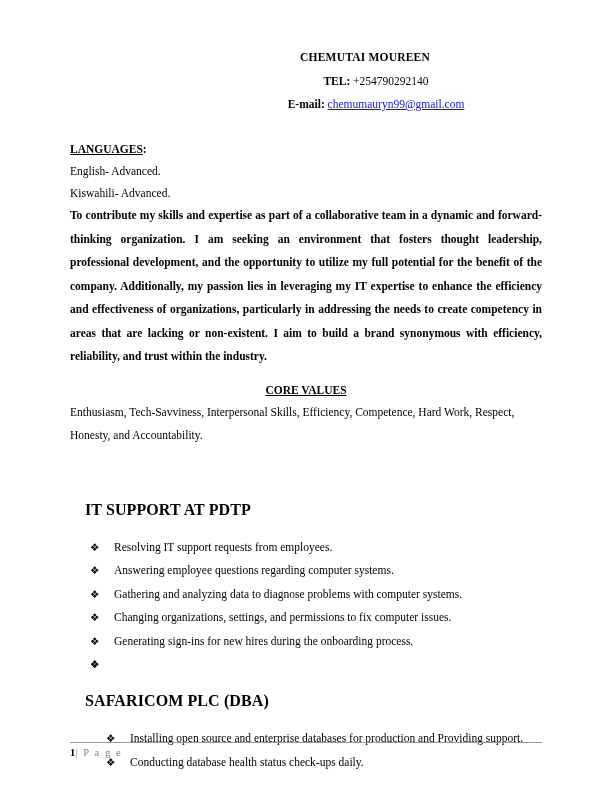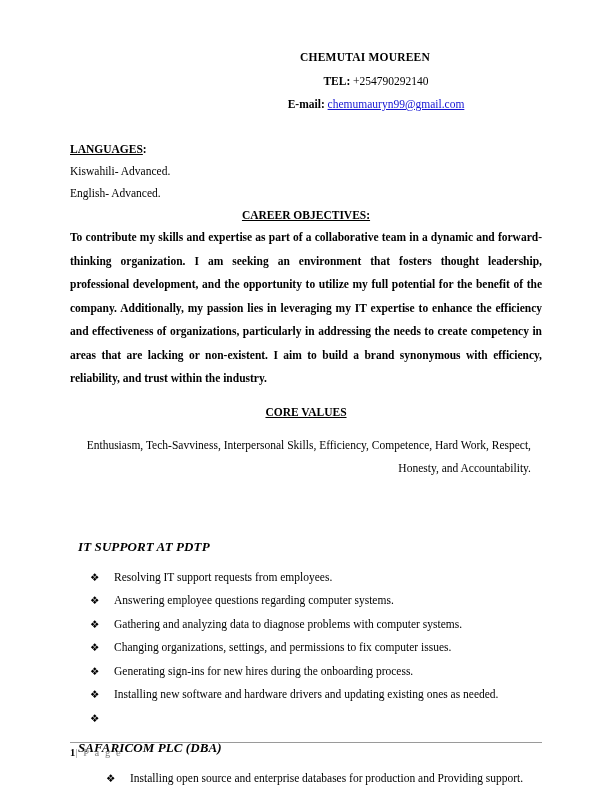--- a/index.html
+++ b/index.html
@@ -95,36 +95,35 @@
     font-size: 11.5px;
     line-height: 23.5px;
     margin: 0;
     text-align: justify;
     text-justify: inter-word;
     font-weight: bold;
   }
   .para-values {
     font-size: 11.5px;
     line-height: 23.5px;
-    margin: 11px;
-    text-align: right;
+    margin: 0;
+    text-align: left;
   }
 
   .gap-sm { height: 10px; }
   .gap-md { height: 18px; }
   .gap-lg { height: 22px; }
 
   
   .job-title {
-    font-size: 13px;
-    font-weight: bold;
-    margin: 8px;
+    font-size: 16px;
+    font-weight: bold;
+    margin: 15px;
     line-height: 22px;
     letter-spacing: 0.1px;
-    font-style: italic;
   }
 
   ul.bullets {
     list-style: none;
     margin: 0;
     padding: 0;
   }
   ul.bullets.indent-a { padding-left: 20px; }
   ul.bullets.indent-b { padding-left: 36px; }
 
@@ -183,26 +182,23 @@
         <span class="contact-label">E-mail:</span>
         <span class="email-link">chemumauryn99@gmail.com</span>
       </div>
     </div>
 
     <div class="gap-sm"></div>
 
     <div class="sec-heading left lang-heading">
       <span class="u">LANGUAGES</span><span>:</span>
     </div>
+    <div class="plain-line">English- Advanced.</div>
     <div class="plain-line">Kiswahili- Advanced.</div>
-    <div class="plain-line">English- Advanced.</div>
-
-    <div class="sec-heading center">
-      <span class="u">CAREER OBJECTIVES:</span>
-    </div>
+
     <div class="para">To contribute my skills and expertise as part of a collaborative team in a dynamic and forward-thinking organization. I am seeking an environment that fosters thought leadership, professional development, and the opportunity to utilize my full potential for the benefit of the company. Additionally, my passion lies in leveraging my IT expertise to enhance the efficiency and effectiveness of organizations, particularly in addressing the needs to create competency in areas that are lacking or non-existent. I aim to build a brand synonymous with efficiency, reliability, and trust within the industry.</div>
 
     <div class="gap-sm"></div>
 
     <div class="sec-heading center">
       <span class="u">CORE VALUES</span>
     </div>
     <div class="para-values">Enthusiasm, Tech-Savviness, Interpersonal Skills, Efficiency, Competence, Hard Work, Respect, Honesty, and Accountability.</div>
 
     <div class="gap-md"></div>
@@ -228,21 +224,20 @@
         <li>
           <span class="bul">❖</span>
           <span>Changing organizations, settings, and permissions to fix computer issues.</span>
         </li>
         <li>
           <span class="bul">❖</span>
           <span>Generating sign-ins for new hires during the onboarding process.</span>
         </li>
         <li>
           <span class="bul">❖</span>
-          <span>Installing new software and hardware drivers and updating existing ones as needed.</span>
         </li>
         <li>
           <span class="bul">❖</span>
         </li>
       </ul>
     </div>
 
     <div class="gap-lg"></div>
 
     <div>

